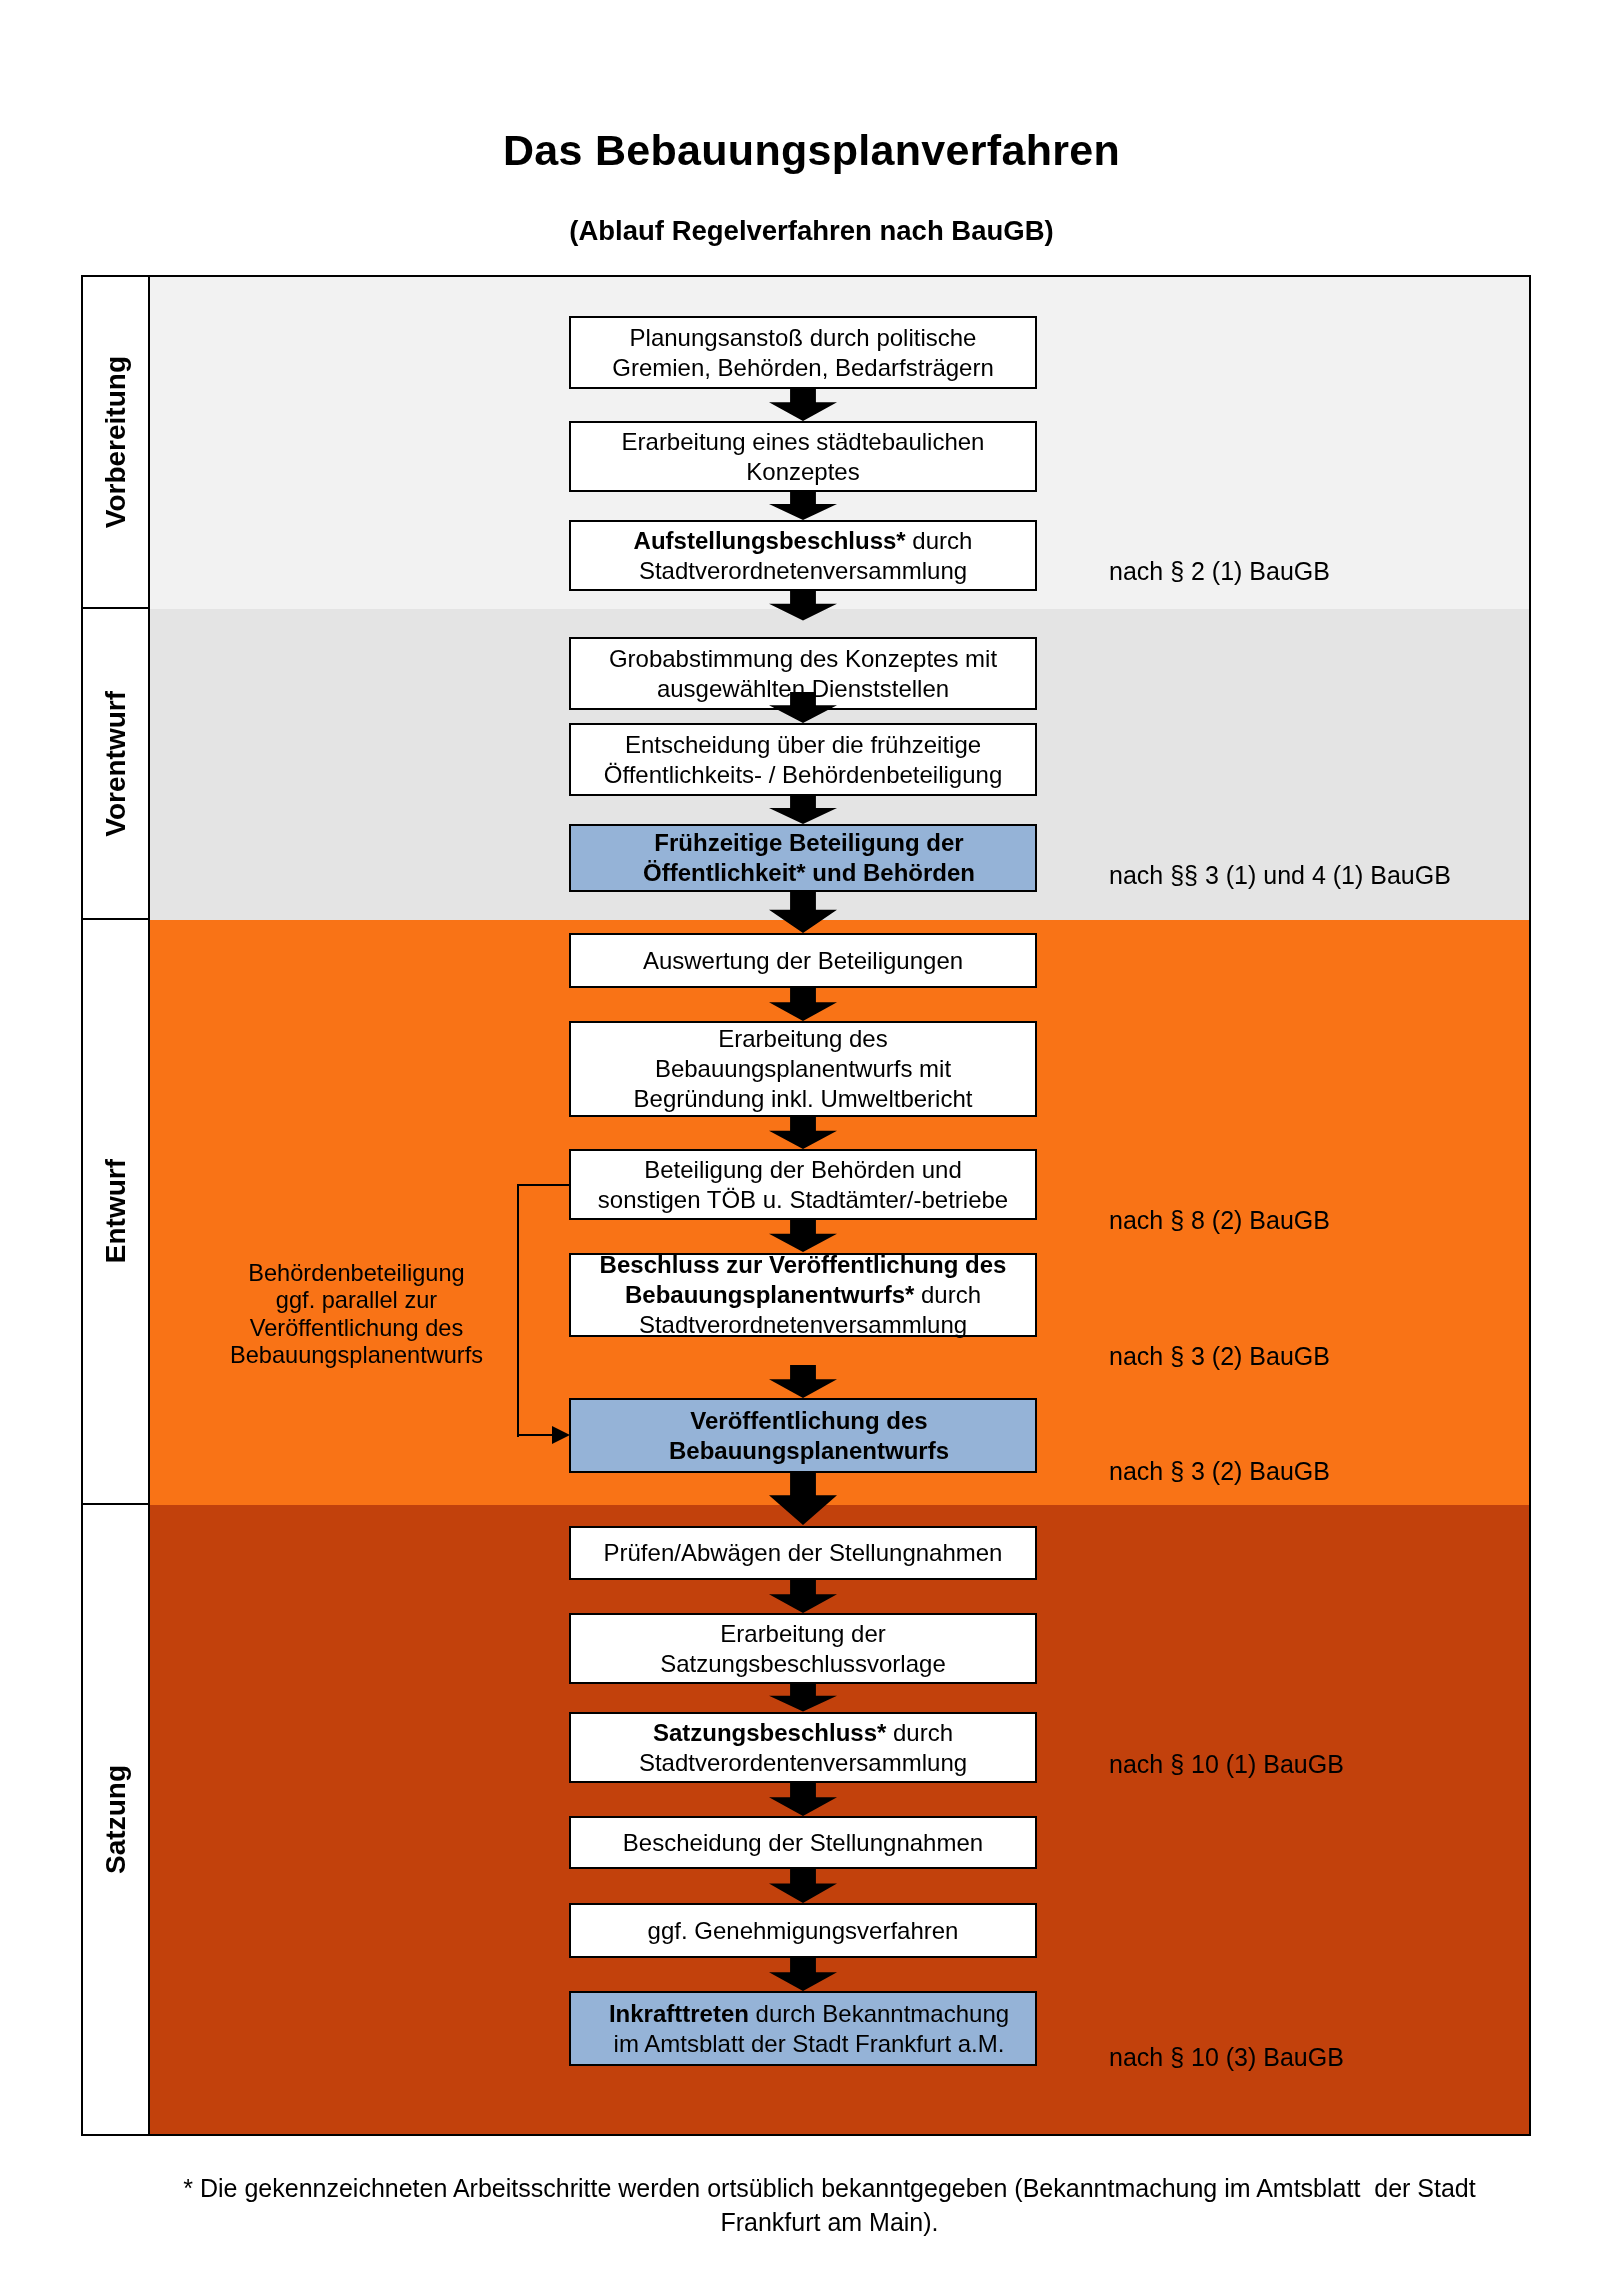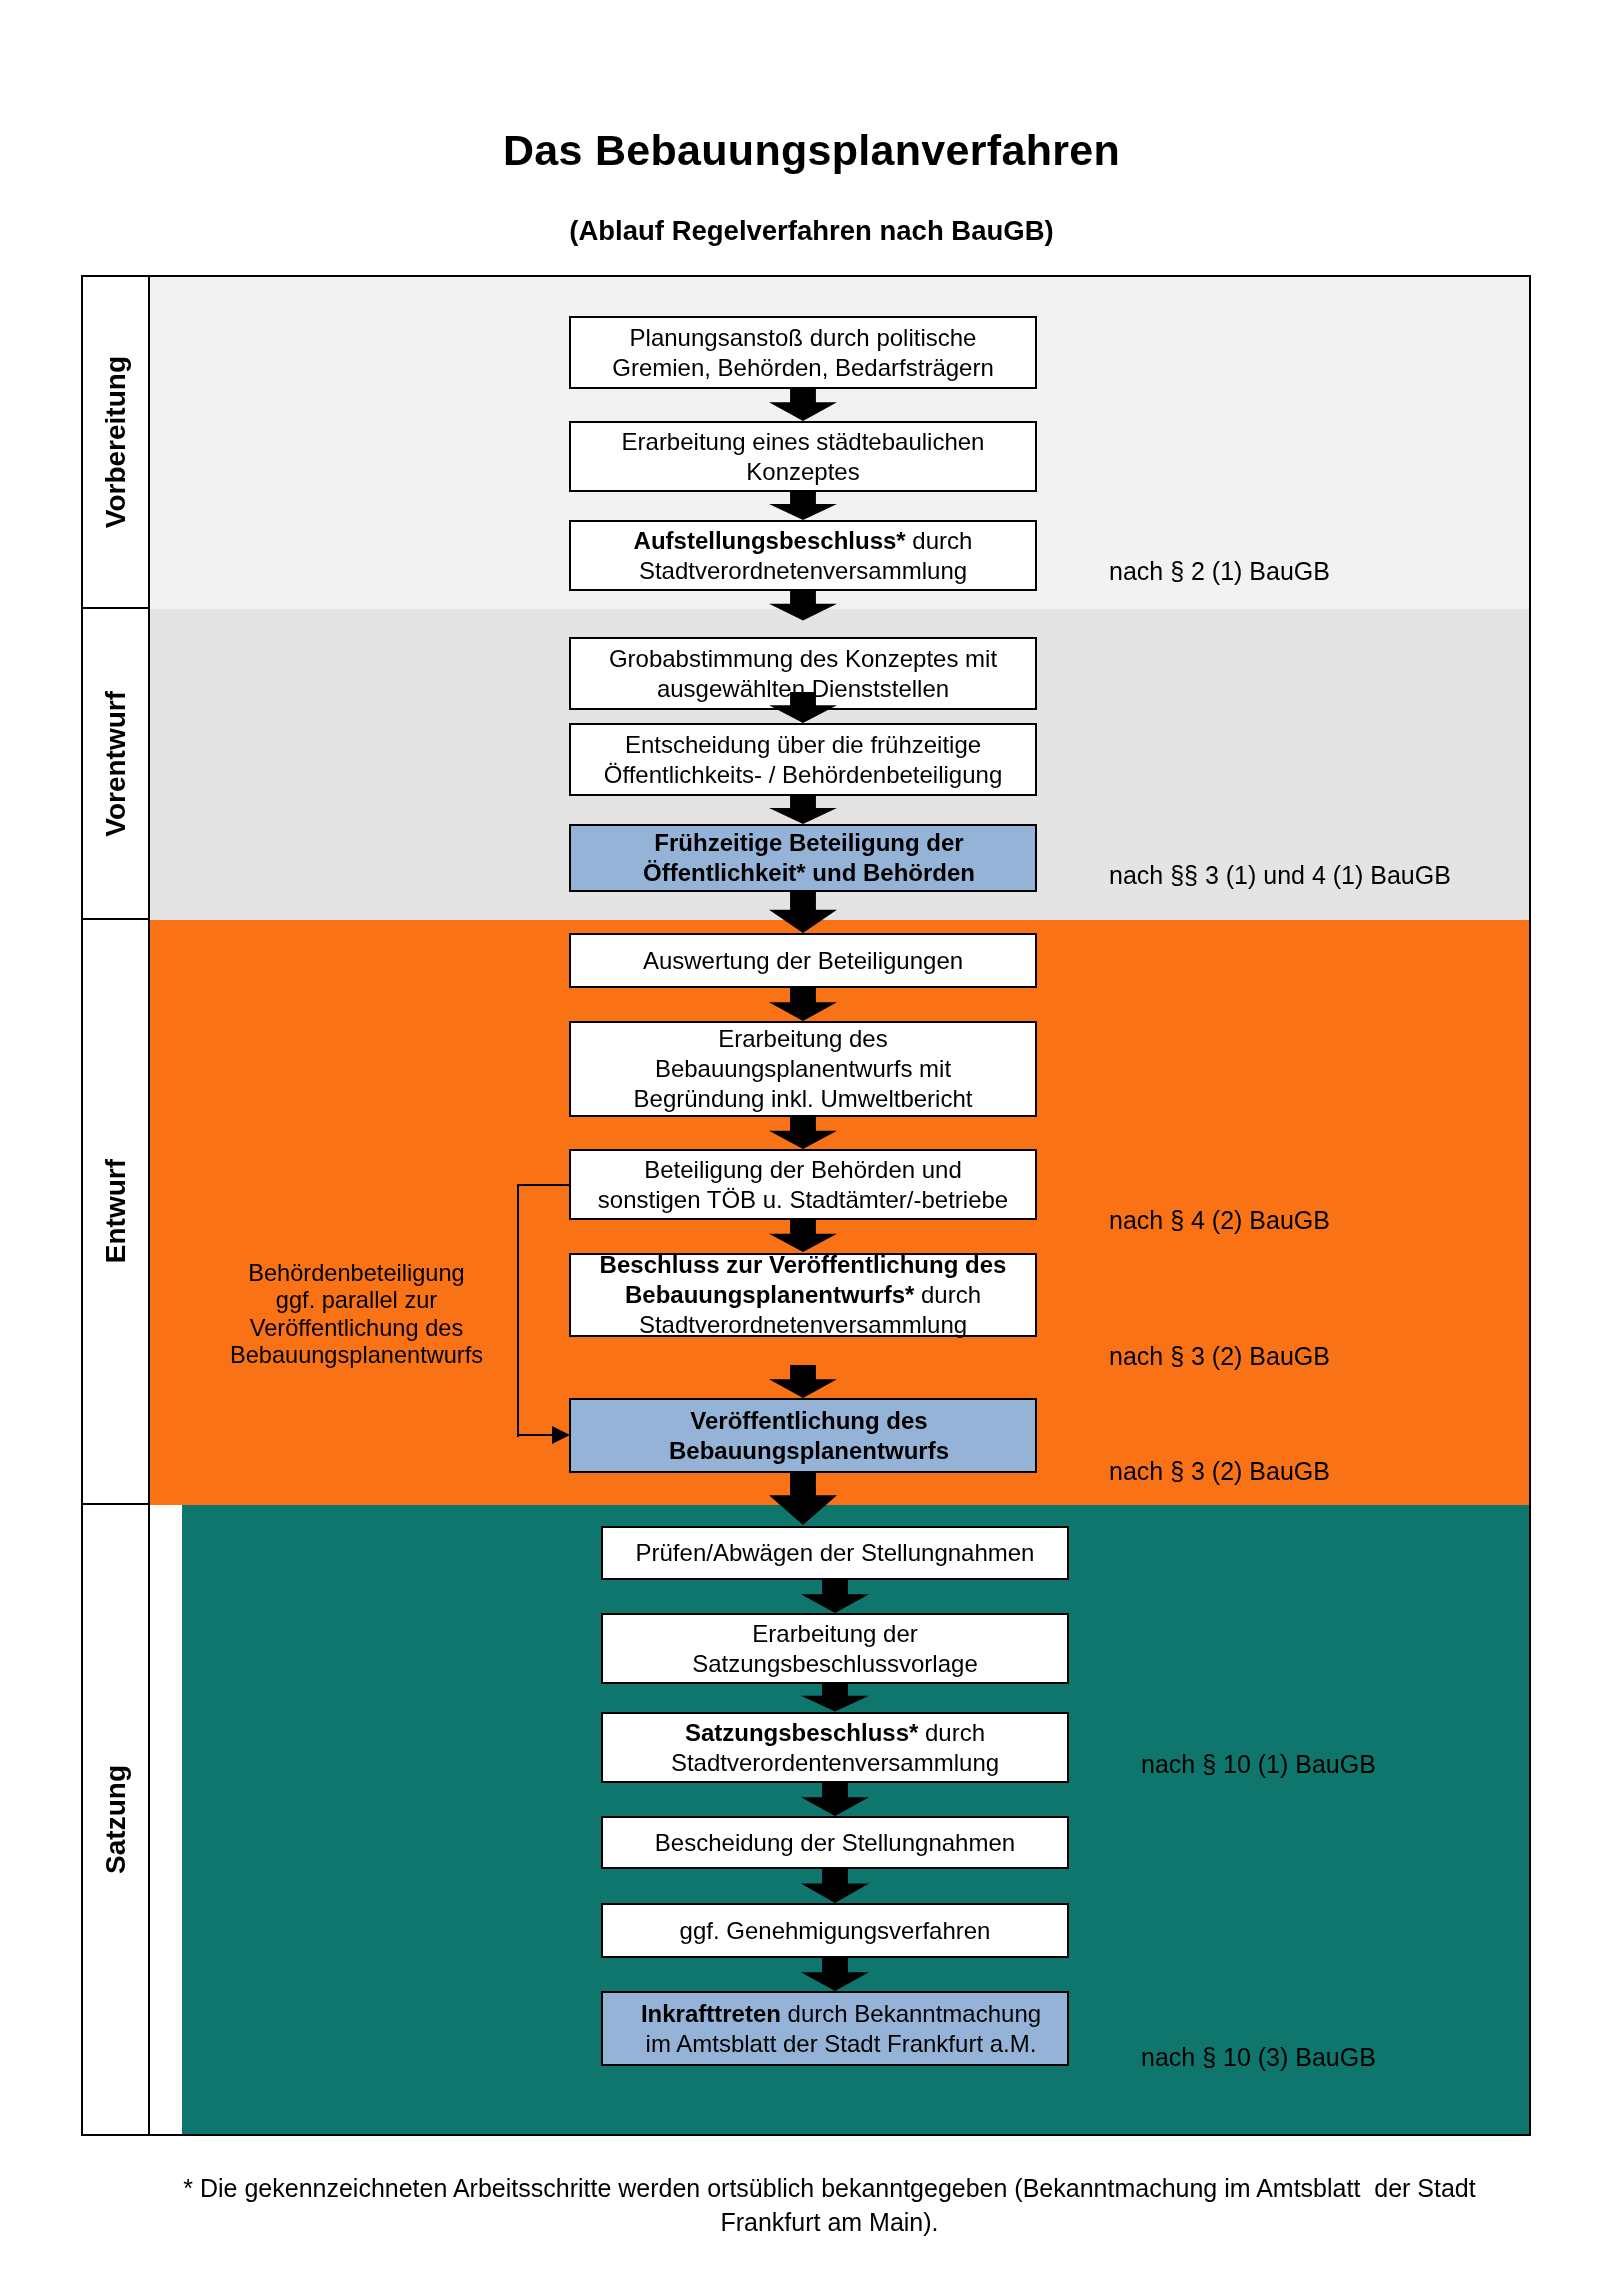--- a/index.html
+++ b/index.html
@@ -12,21 +12,21 @@
 
   .diagram { position:absolute; left:81px; top:275px; width:1450px; border:2px solid #000; }
   .phase { display:flex; }
   .phase-label { width:67px; flex:0 0 67px; border-right:2px solid #000; background:#fff; display:flex; align-items:center; justify-content:center; }
   .phase:not(:last-child) .phase-label { border-bottom:2px solid #000; }
   .vtext { writing-mode:vertical-rl; transform:rotate(180deg); font-weight:bold; font-size:28px; white-space:nowrap; }
   .phase-body { flex:1; position:relative; }
   .band-1 { background:#f2f2f2; }
   .band-2 { background:#e4e4e4; }
   .band-3 { background:#f97316; }
-  .band-4 { background:#0f766e;margin-left:32px; }
+  .band-4 { background:#c2410c; }
 
   .fbox { position:absolute; left:419px; width:468px; background:#fff; border:2px solid #000;
           display:flex; align-items:center; justify-content:center; z-index:2; }
   .fbox-text { width:100%; text-align:center; font-size:24px; line-height:1.24; white-space:pre-line; padding:2.6px 6.5px; }
   .fbox.blue { background:#95b3d7;padding-left:12px; }
   .bseg { font-weight:bold; }
 
   .arrow { position:absolute; left:619px; width:68px; background:#000; z-index:5;
            clip-path:polygon(31% 0, 69% 0, 69% 43%, 100% 43%, 50% 100%, 0 43%, 31% 43%); }
 
@@ -123,21 +123,21 @@
 Bebauungsplanentwurfs*</span><span> durch
 Stadtverordnetenversammlung</span></div>
         </div>
         <div class="arrow" style="top:445px;height:33px"></div>
         <div class="fbox blue" style="top:478px;height:75px">
           <div class="fbox-text"><span class="bseg">Veröffentlichung des
 Bebauungsplanentwurfs</span><span></span></div>
         </div>
         <div class="arrow" style="top:553px;height:52px"></div>
 
-        <div class="note" style="top:286px">nach § 4 (2) BauGB</div>
+        <div class="note" style="top:286px">nach § 8 (2) BauGB</div>
         <div class="note" style="top:422px">nach § 3 (2) BauGB</div>
         <div class="note" style="top:537px">nach § 3 (2) BauGB</div>
 
         <div class="side-note" style="left:69px;top:340px;width:275px">Behördenbeteiligung
 ggf. parallel zur
 Veröffentlichung des
 Bebauungsplanentwurfs</div>
 
         <div class="bline" style="left:367px;top:264px;width:54px;height:2px"></div>
         <div class="bline" style="left:367px;top:264px;width:2px;height:253px"></div>

